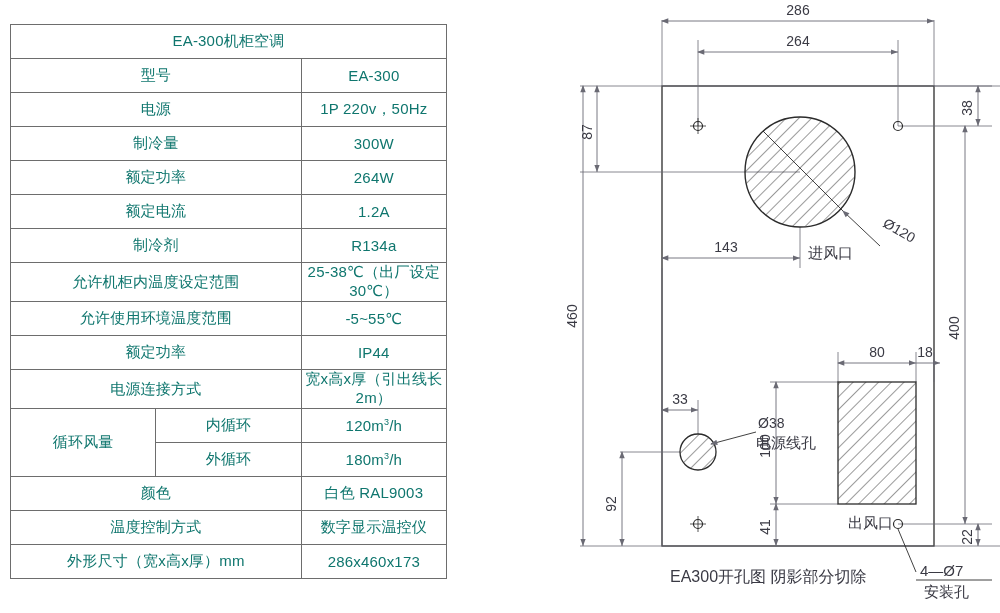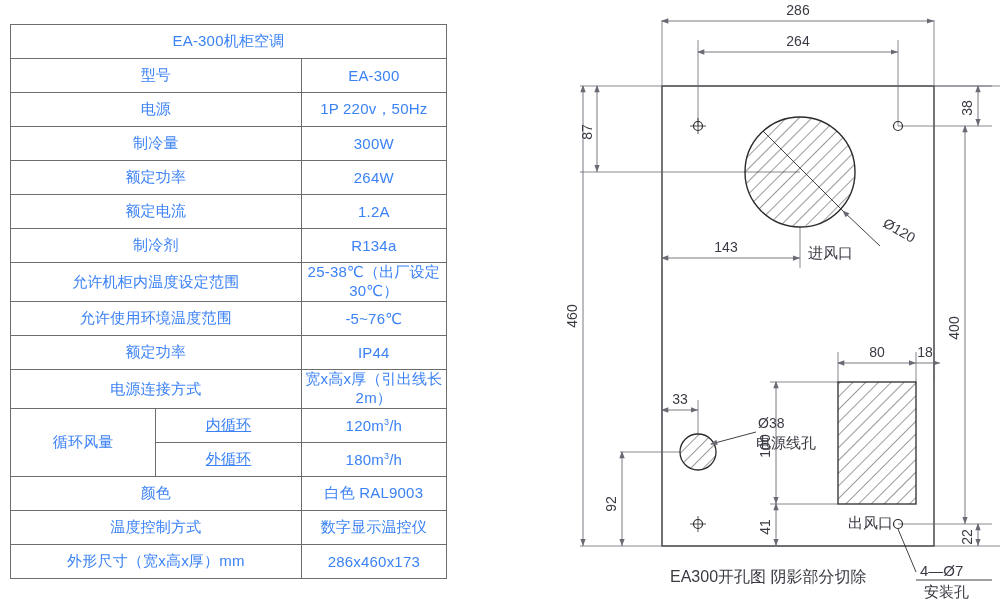--- a/index.html
+++ b/index.html
@@ -13,32 +13,32 @@
 
   
   .spec-wrap{position:absolute;left:10px;top:24px;width:437px;}
   table.spec{
     border-collapse:collapse;width:437px;table-layout:fixed;
     border:1px solid #4a4a4a;
   }
   table.spec td{
     border:1px solid #6d6d6d;
     text-align:center;vertical-align:middle;
-    font-size:15px;color:#3b82f6;
+    font-size:15px;color:#0f766e;
     height:33px;padding:0 2px;
     font-family:"Liberation Sans","DejaVu Sans",sans-serif;
     letter-spacing:.2px;
   }
   td.title{
     font-size:19px;color:#23232c;height:37px;letter-spacing:.5px;
   }
   td.keycell{width:210px;margin-top:16px;}
   td.valcell{width:227px;}
   td.merged{width:110px;}
-  td.subkey{width:100px;text-decoration:underline;}
+  td.subkey{width:100px;}
   sup{font-size:9px;vertical-align:super;}
 
   
   .drawing{position:absolute;left:560px;top:0;width:440px;height:481px;}
   .drawing svg{display:block;}
   .cap{
     font-family:"Liberation Sans","DejaVu Sans",sans-serif;
   }
 </style>
 </head>
@@ -76,21 +76,21 @@
         <tr>
           <td class="keycell" colspan="2">制冷剂</td>
           <td class="valcell">R134a</td>
         </tr>
         <tr>
           <td class="keycell" colspan="2">允许机柜内温度设定范围</td>
           <td class="valcell">25-38℃（出厂设定30℃）</td>
         </tr>
         <tr>
           <td class="keycell" colspan="2">允许使用环境温度范围</td>
-          <td class="valcell">-5~76℃</td>
+          <td class="valcell">-5~55℃</td>
         </tr>
         <tr>
           <td class="keycell" colspan="2">额定功率</td>
           <td class="valcell">IP44</td>
         </tr>
         <tr>
           <td class="keycell" colspan="2">电源连接方式</td>
           <td class="valcell">宽x高x厚（引出线长2m）</td>
         </tr>
 

